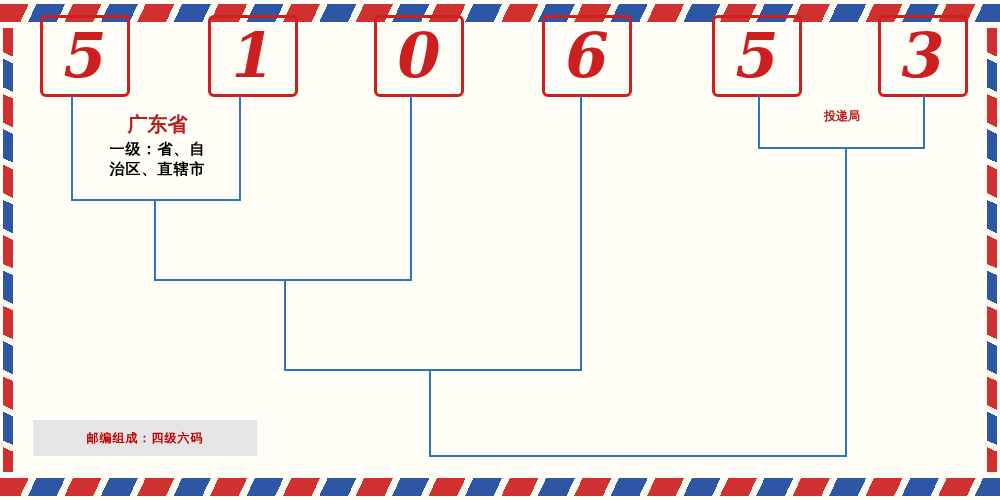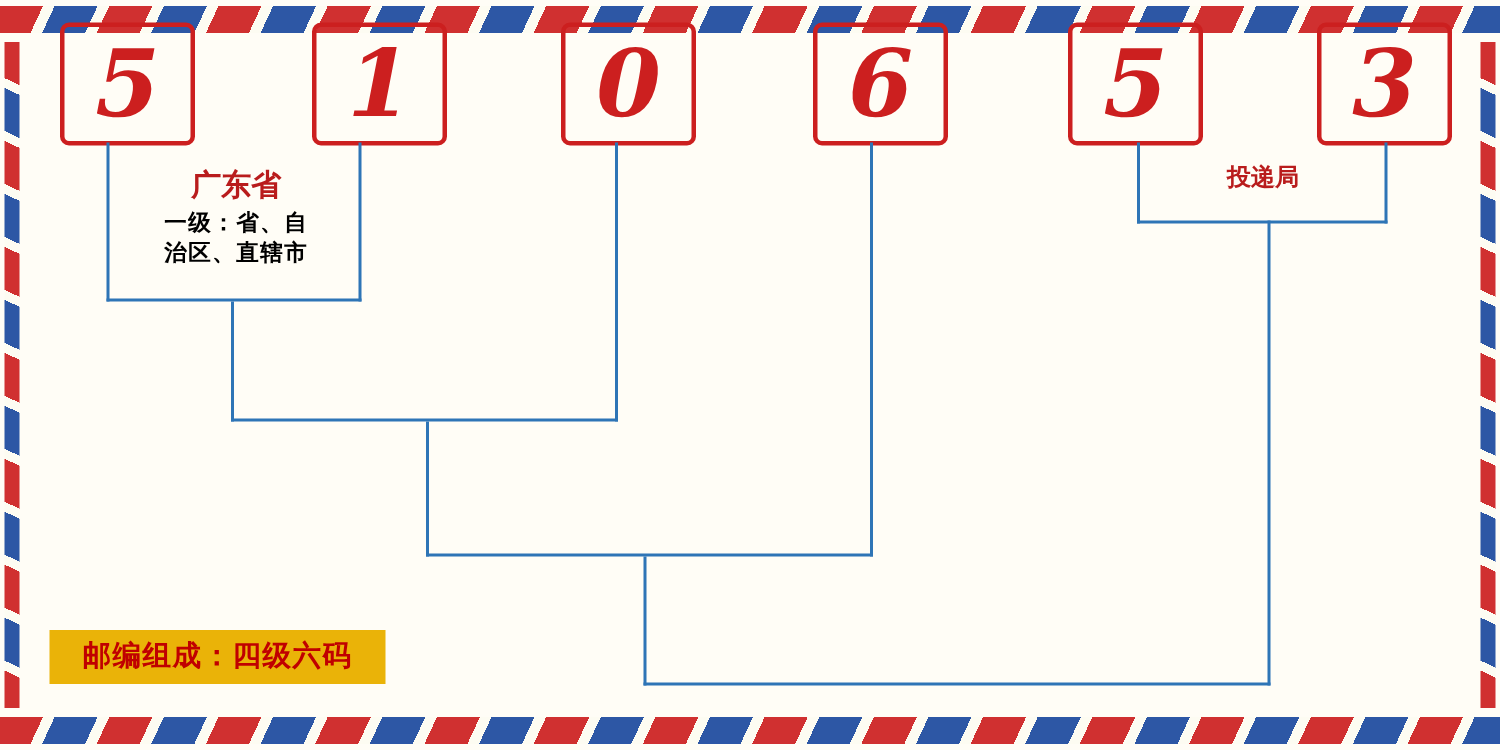--- a/index.html
+++ b/index.html
@@ -41,28 +41,28 @@
     font-style:italic;font-weight:bold;
     font-size:62px;line-height:1;color:#cc1f1f;
   }
   
   .line{position:absolute;background:#2e75b6;}
   .line.v{width:2px;}
   .line.h{height:2px;}
   
   .label-group{position:absolute;text-align:center;}
   .region{color:#b91c1c;font-weight:bold;font-size:20px;line-height:1.2;}
-  .region.small{font-size:16px;}
+  .region.small{font-size:12px;}
   .desc{color:#000000;font-weight:bold;font-size:15px;line-height:1.3;margin-top:4px;letter-spacing:1px;}
   .desc-wrap{width:102px;margin:3px auto 0;word-break:break-all;}
   .desc-gap{margin-top:12px;}
   
   .note{
     position:absolute;left:33px;top:420px;width:224px;height:36px;
-    background:#eab308;color:#c00000;font-weight:bold;font-size:19px;
+    background:#e5e5e5;color:#c00000;font-weight:bold;font-size:12px;
     text-align:center;line-height:36px;letter-spacing:1px;
   }
 </style>
 </head>
 <body>
 
 <div class="canvas">
 
   <div class="stripe stripe-top"></div>
   <div class="stripe stripe-bottom"></div>

